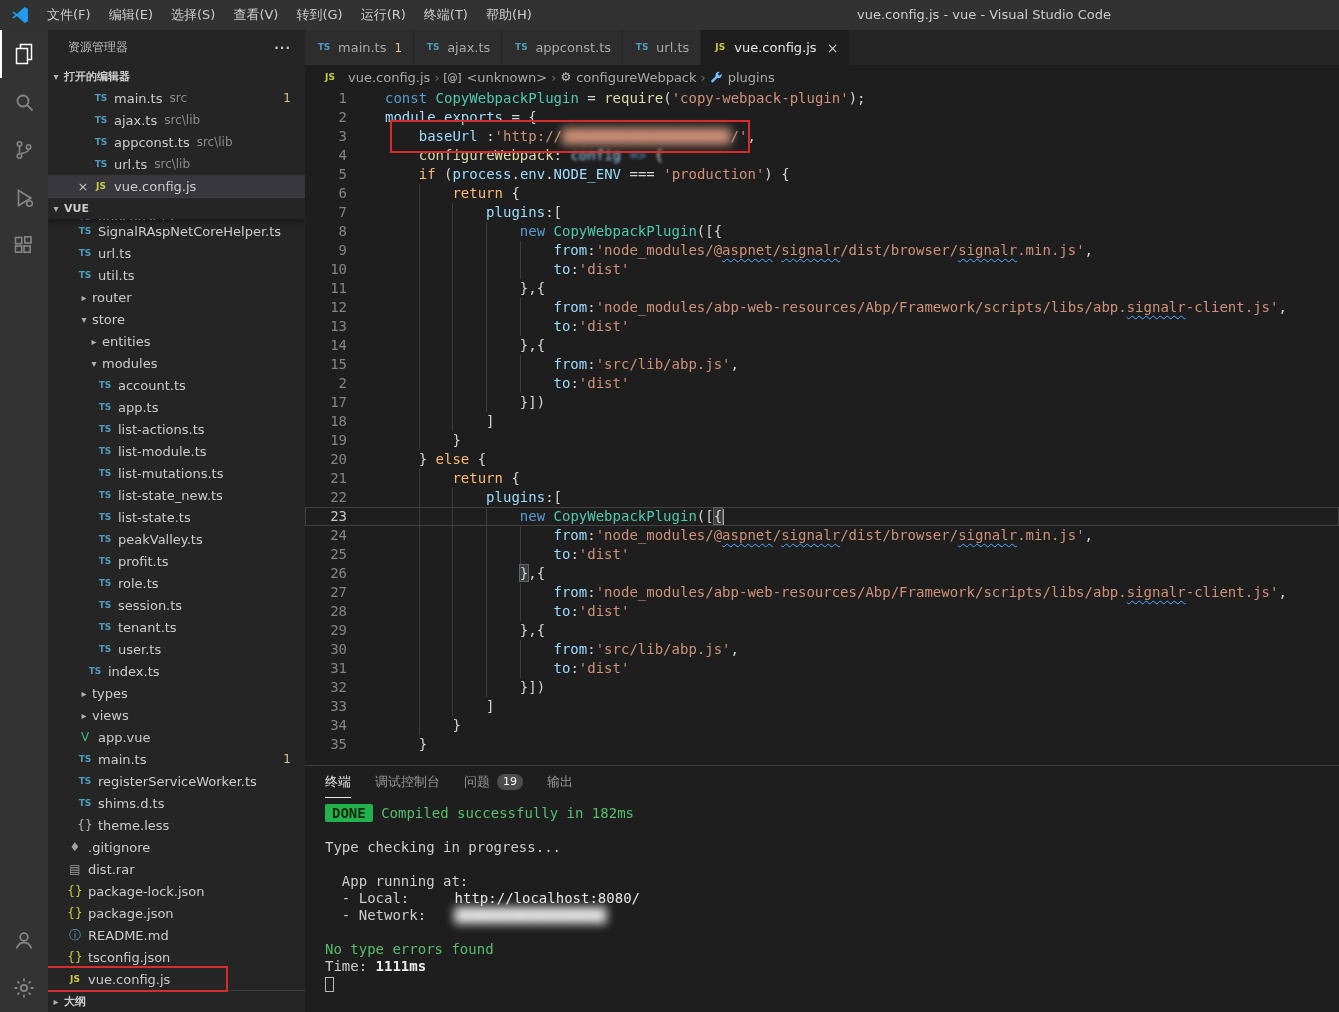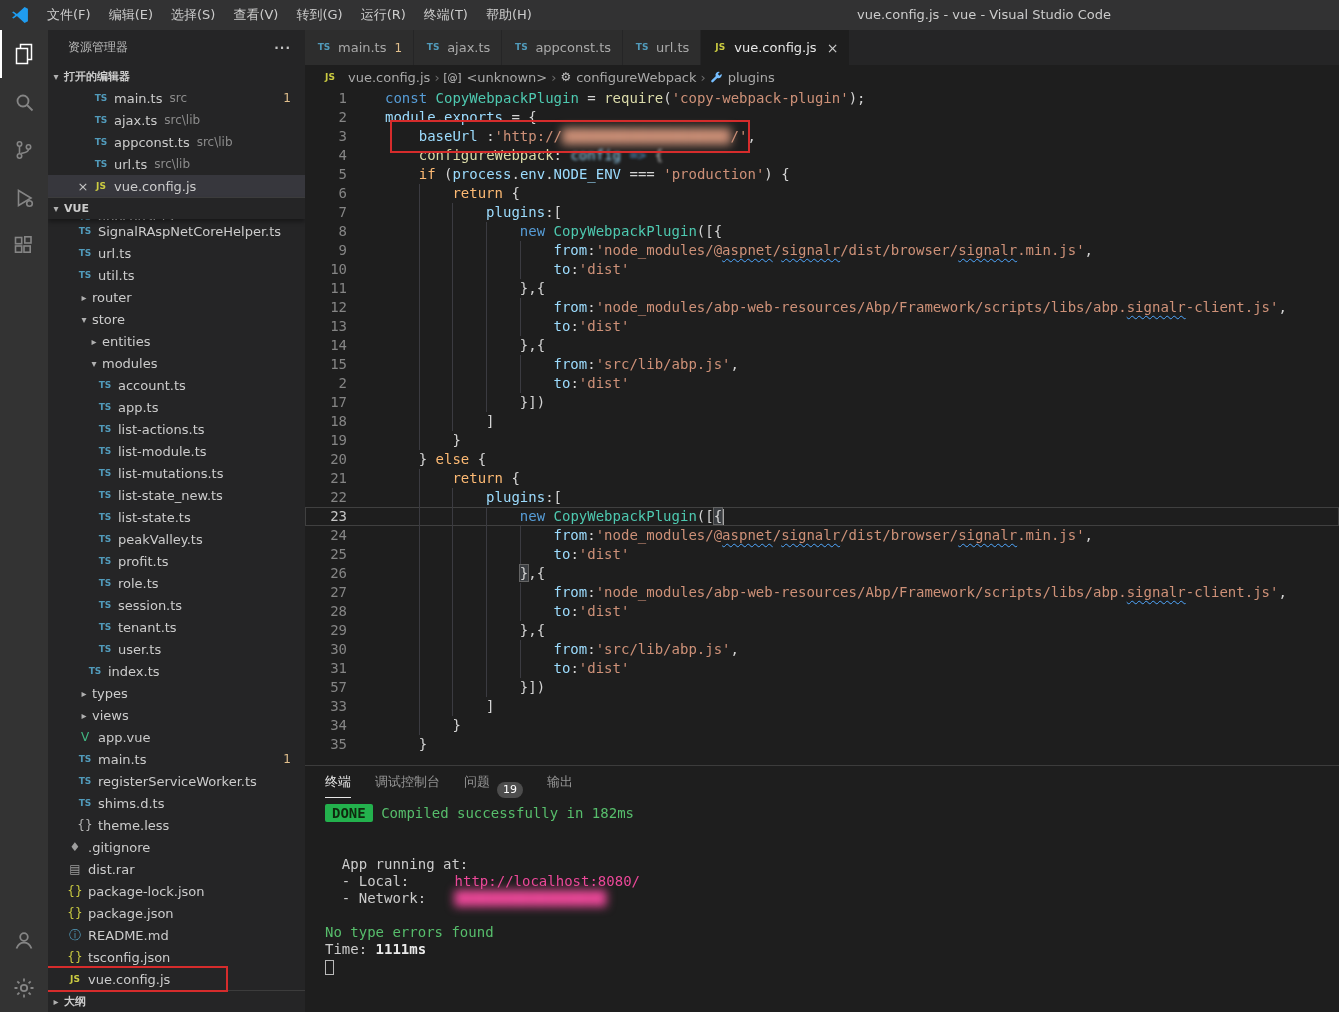--- a/index.html
+++ b/index.html
@@ -65,29 +65,29 @@
   .f-sq{text-decoration-line:underline;text-decoration-style:wavy;text-decoration-color:#4FA8FF;text-decoration-thickness:1px;text-underline-offset:3px;}
   .f-bl{filter:blur(5px);}
   .f-fz{filter:blur(1.5px);}
   .f-bm{outline:1px solid #646464;background:#3a3d41;}
   .caret{display:inline-block;width:2px;height:16px;background:#a6a6a6;vertical-align:middle;}
   .annotation-box{position:absolute;border:2px solid #D62C2C;pointer-events:none;z-index:5;}
   #anno1{left:85px;top:31px;width:360px;height:33px;}
   
   .panel{height:247px;flex:none;border-top:1px solid #3c3c3c;background:#1E1E1E;display:flex;flex-direction:column;}
   .panel-tabs{height:32px;flex:none;display:flex;align-items:center;gap:24px;padding-left:20px;font-size:13px;color:#969696;}
-  .ptab{display:flex;align-items:flex-end;gap:7px;height:32px;line-height:32px;cursor:pointer;}
+  .ptab{display:flex;align-items:center;gap:7px;height:32px;line-height:32px;cursor:pointer;}
   .ptab.active{color:#e7e7e7;box-shadow:inset 0 -1px 0 #e7e7e7;}
   .pbadge{background:#4D4D4D;color:#ffffff;border-radius:10px;font-size:11px;height:16px;line-height:16px;padding:0 6px;}
   .terminal{flex:1;padding:7px 0 0 20px;font-family:"DejaVu Sans Mono","Liberation Mono",monospace;font-size:14px;color:#cccccc;overflow:hidden;}
   .tline{height:17px;line-height:17px;white-space:pre;}
   .t-done{background:#23B14D;color:#10290f;padding:1px 7px;border-radius:2px;font-weight:bold;}
   .t-green{color:#57BE6C;}
   .t-plain{color:#cccccc;}
-  .t-link{color:#ec4899;padding-left:20px;}
+  .t-link{color:#e5e5e5;padding-left:20px;}
   .t-bold{font-weight:bold;color:#eaeaea;}
   .tcursor{display:inline-block;width:9px;height:15px;border:1px solid #b9b9b9;vertical-align:middle;}
 </style>
 </head>
 <body>
 
 <div class="titlebar">
   <span class="vscode-logo">
     <svg viewBox="0 0 24 24" width="20" height="20">
         <path fill="#1F9CF0" d="M17.5 2.5 21.5 4.5 V19.5 L17.5 21.5 L8.3 13.1 L4.2 16.3 L2.5 15.4 L6.4 12 L2.5 8.6 L4.2 7.7 L8.3 10.9 Z"></path>
@@ -435,21 +435,21 @@
           <div class="cline"><span class="lnum">22</span><span class="lcode"><span class="iu"></span><span class="iu"></span><span class="iu"></span><span class="tok-v">plugins</span><span class="tok-p">:[</span></span></div>
           <div class="cline current"><span class="lnum">23</span><span class="lcode"><span class="iu"></span><span class="iu"></span><span class="iu"></span><span class="iu"></span><span class="tok-kw">new</span><span class="tok-p"> </span><span class="tok-cls">CopyWebpackPlugin</span><span class="tok-p">([</span><span class="tok-p f-bm">{</span><span class="caret"></span></span></div>
           <div class="cline"><span class="lnum">24</span><span class="lcode"><span class="iu"></span><span class="iu"></span><span class="iu"></span><span class="iu"></span><span class="iu"></span><span class="tok-v">from</span><span class="tok-p">:</span><span class="tok-s">'node_modules/@</span><span class="tok-s f-sq">aspnet</span><span class="tok-s">/</span><span class="tok-s f-sq">signalr</span><span class="tok-s">/dist/browser/</span><span class="tok-s f-sq">signalr</span><span class="tok-s">.min.js'</span><span class="tok-p">,</span></span></div>
           <div class="cline"><span class="lnum">25</span><span class="lcode"><span class="iu"></span><span class="iu"></span><span class="iu"></span><span class="iu"></span><span class="iu"></span><span class="tok-v">to</span><span class="tok-p">:</span><span class="tok-s">'dist'</span></span></div>
           <div class="cline"><span class="lnum">26</span><span class="lcode"><span class="iu"></span><span class="iu"></span><span class="iu"></span><span class="iu"></span><span class="tok-p f-bm">}</span><span class="tok-p">,{</span></span></div>
           <div class="cline"><span class="lnum">27</span><span class="lcode"><span class="iu"></span><span class="iu"></span><span class="iu"></span><span class="iu"></span><span class="iu"></span><span class="tok-v">from</span><span class="tok-p">:</span><span class="tok-s">'node_modules/abp-web-resources/Abp/Framework/scripts/libs/abp.</span><span class="tok-s f-sq">signalr</span><span class="tok-s">-client.js'</span><span class="tok-p">,</span></span></div>
           <div class="cline"><span class="lnum">28</span><span class="lcode"><span class="iu"></span><span class="iu"></span><span class="iu"></span><span class="iu"></span><span class="iu"></span><span class="tok-v">to</span><span class="tok-p">:</span><span class="tok-s">'dist'</span></span></div>
           <div class="cline"><span class="lnum">29</span><span class="lcode"><span class="iu"></span><span class="iu"></span><span class="iu"></span><span class="iu"></span><span class="tok-p">},{</span></span></div>
           <div class="cline"><span class="lnum">30</span><span class="lcode"><span class="iu"></span><span class="iu"></span><span class="iu"></span><span class="iu"></span><span class="iu"></span><span class="tok-v">from</span><span class="tok-p">:</span><span class="tok-s">'src/lib/abp.js'</span><span class="tok-p">,</span></span></div>
           <div class="cline"><span class="lnum">31</span><span class="lcode"><span class="iu"></span><span class="iu"></span><span class="iu"></span><span class="iu"></span><span class="iu"></span><span class="tok-v">to</span><span class="tok-p">:</span><span class="tok-s">'dist'</span></span></div>
-          <div class="cline"><span class="lnum">57</span><span class="lcode"><span class="iu"></span><span class="iu"></span><span class="iu"></span><span class="iu"></span><span class="tok-p">}])</span></span></div>
+          <div class="cline"><span class="lnum">32</span><span class="lcode"><span class="iu"></span><span class="iu"></span><span class="iu"></span><span class="iu"></span><span class="tok-p">}])</span></span></div>
           <div class="cline"><span class="lnum">33</span><span class="lcode"><span class="iu"></span><span class="iu"></span><span class="iu"></span><span class="tok-p">]</span></span></div>
           <div class="cline"><span class="lnum">34</span><span class="lcode"><span class="iu"></span><span class="iu"></span><span class="tok-p">}</span></span></div>
           <div class="cline"><span class="lnum">35</span><span class="lcode"><span class="iu"></span><span class="tok-p">}</span></span></div>
         </div>
       <div class="annotation-box" id="anno1"></div>
     </div>
     <div class="panel">
       <div class="panel-tabs" id="panel-tabs">
           <div class="ptab active">
             <span>终端</span>
@@ -461,20 +461,21 @@
             <span>问题</span>
             <span class="pbadge">19</span>
           </div>
           <div class="ptab">
             <span>输出</span>
           </div>
         </div>
       <div class="terminal" id="terminal">
           <div class="tline"><span class="t-done">DONE</span><span class="t-plain"> </span><span class="t-green">Compiled successfully in 182ms</span></div>
           <div class="tline">&nbsp;</div>
+          <div class="tline"><span class="t-plain">Type checking in progress...</span></div>
           <div class="tline">&nbsp;</div>
           <div class="tline"><span class="t-plain">  App running at:</span></div>
           <div class="tline"><span class="t-plain">  - Local:   </span><span class="t-link">http://localhost:8080/</span></div>
           <div class="tline"><span class="t-plain">  - Network: </span><span class="t-link f-bl">██████████████████</span></div>
           <div class="tline">&nbsp;</div>
           <div class="tline"><span class="t-green">No type errors found</span></div>
           <div class="tline"><span class="t-plain">Time: </span><span class="t-bold">1111ms</span></div>
           <div class="tline"><span class="tcursor"></span></div>
         </div>
     </div>

